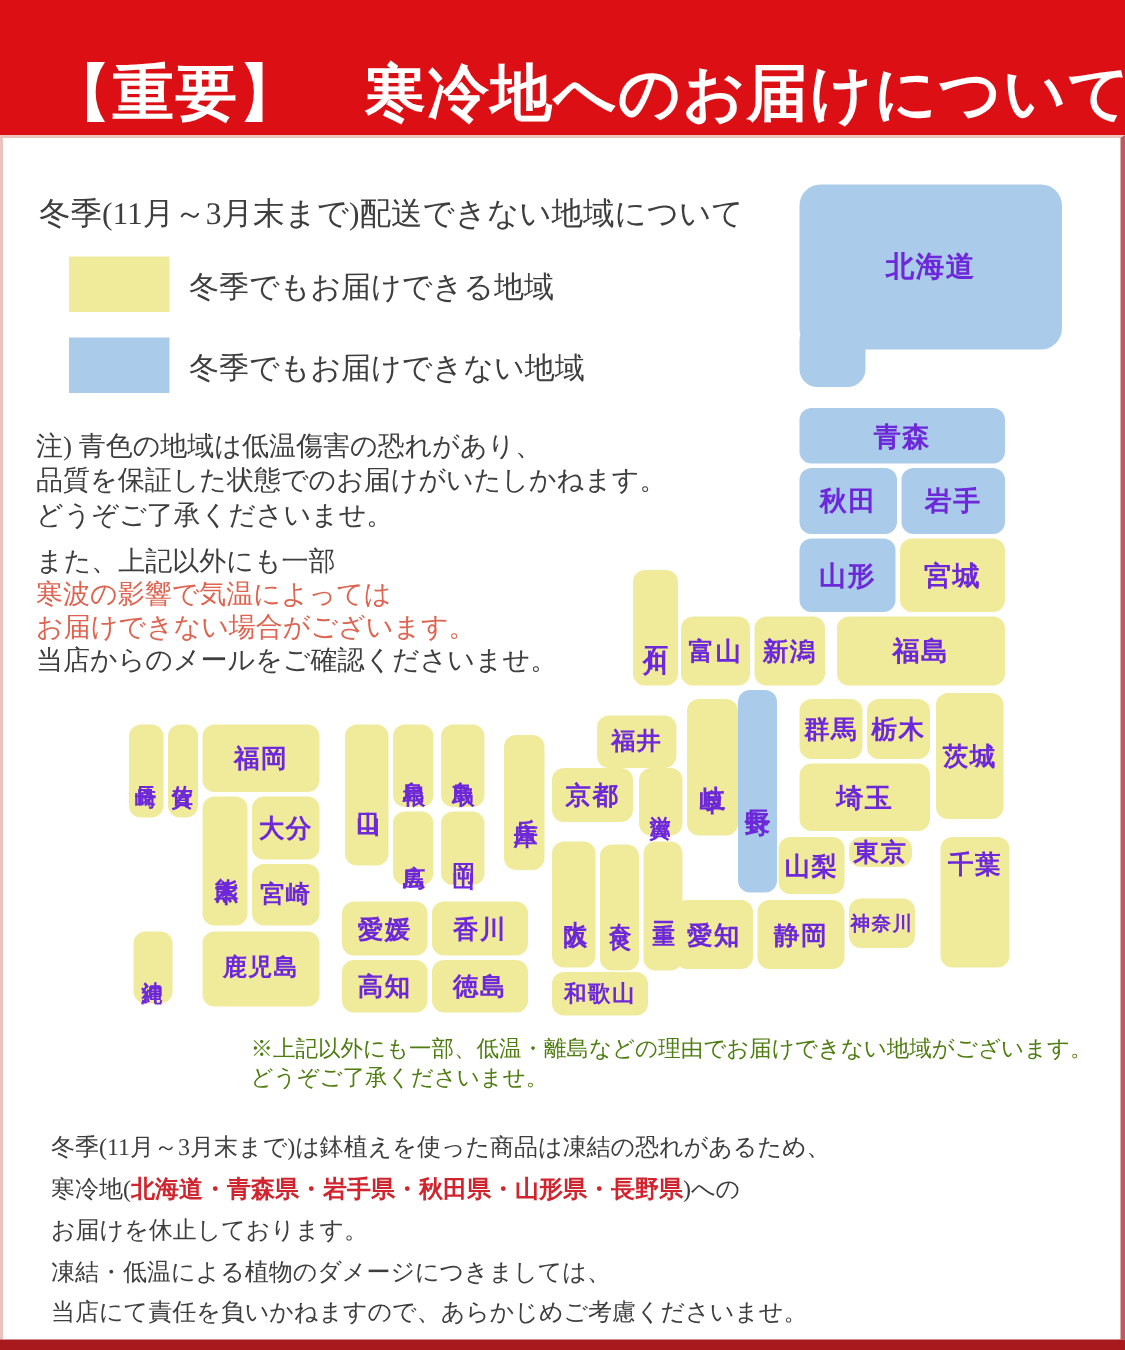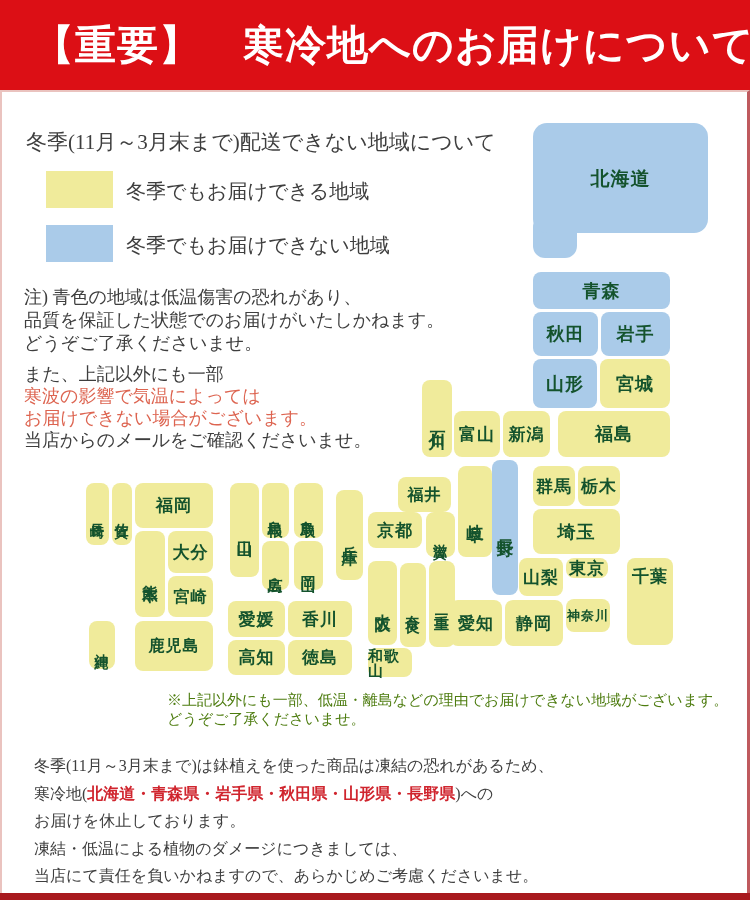--- a/index.html
+++ b/index.html
@@ -3,21 +3,21 @@
 <meta charset="utf-8">
 <style>
   html,body{margin:0;padding:0;}
   body{
     width:750px;height:900px;position:relative;background:#ffffff;
     font-family:"Liberation Sans","DejaVu Sans",sans-serif;
     overflow:hidden;
   }
   .banner{
     position:absolute;left:0;top:0;width:750px;height:90px;
-    background:#dc0f15;color:#fff;display:flex;align-items:center;
+    background:#dc0f15;color:#fff;display:flex;align-items:flex-end;
     padding-left:33px;box-sizing:border-box;
     font-size:41px;font-weight:bold;letter-spacing:1px;white-space:nowrap;
   }
   .frame{
     position:absolute;left:0;top:90px;width:750px;height:803px;box-sizing:border-box;
     border-left:2px solid #eac3bf;border-top:2px solid #eac3bf;border-right:3px solid #bf5a5e;
   }
   .footer-bar{position:absolute;left:0;top:893px;width:750px;height:7px;background:#a8191e;}
   .txt{position:absolute;color:#3e3e3e;font-family:"Liberation Serif","DejaVu Serif",serif;}
   .legend-intro{left:26px;top:128px;font-size:21px;}
@@ -30,21 +30,21 @@
   .note{font-size:18px;line-height:23px;}
   .nb1{left:24px;top:286px;}
   .nb2{left:24px;top:363px;line-height:22px;}
   .note .red{color:#dd6450;}
   .footnote{left:167px;top:691px;font-size:15px;line-height:19px;color:#4d7c0f;}
   .footer-text{left:34px;top:752px;font-size:16px;line-height:27.5px;}
   .footer-text .redbold{color:#d0252e;font-weight:bold;}
   .map{position:absolute;left:0;top:0;width:750px;height:900px;}
   .tile{
     position:absolute;display:flex;align-items:center;justify-content:center;
-    border-radius:8px;font-weight:bold;color:#14532d;letter-spacing:1px;
+    border-radius:8px;font-weight:bold;color:#6d28d9;letter-spacing:1px;
     box-sizing:border-box;line-height:1;
   }
   .tile.vert{writing-mode:vertical-rl;text-orientation:upright;letter-spacing:2px;}
   .tile.vtop{align-items:center;justify-content:flex-start;padding-top:10px;
     flex-direction:column;}
 </style>
 </head>
 <body>
 
 <div class="banner" style="background: rgb(220, 15, 21); color: rgb(255, 255, 255);">
@@ -79,35 +79,36 @@
     <div class="tile" style="left: 533px; top: 359px; width: 64px; height: 49px; background: rgb(170, 203, 233); font-size: 18px;">山形</div>
     <div class="tile" style="left: 601px; top: 312px; width: 69px; height: 44px; background: rgb(170, 203, 233); font-size: 18px;">岩手</div>
     <div class="tile" style="left: 600px; top: 359px; width: 70px; height: 49px; background: rgb(240, 235, 155); font-size: 18px;">宮城</div>
     <div class="tile" style="left: 558px; top: 411px; width: 112px; height: 46px; background: rgb(240, 235, 155); font-size: 18px;">福島</div>
     <div class="tile" style="left: 503px; top: 411px; width: 47px; height: 46px; background: rgb(240, 235, 155); font-size: 17px;">新潟</div>
     <div class="tile" style="left: 454px; top: 411px; width: 46px; height: 46px; background: rgb(240, 235, 155); font-size: 17px;">富山</div>
     <div class="tile vert" style="left: 422px; top: 380px; width: 30px; height: 77px; background: rgb(240, 235, 155); font-size: 17px;">石川</div>
     <div class="tile vert" style="left: 492px; top: 460px; width: 26px; height: 135px; background: rgb(170, 203, 233); font-size: 17px;">長野</div>
     <div class="tile" style="left: 533px; top: 466px; width: 42px; height: 40px; background: rgb(240, 235, 155); font-size: 17px;">群馬</div>
     <div class="tile" style="left: 578px; top: 466px; width: 42px; height: 40px; background: rgb(240, 235, 155); font-size: 17px;">栃木</div>
+    <div class="tile" style="left: 624px; top: 462px; width: 45px; height: 84px; background: rgb(240, 235, 155); font-size: 17px;">茨城</div>
     <div class="tile" style="left: 533px; top: 509px; width: 87px; height: 45px; background: rgb(240, 235, 155); font-size: 18px;">埼玉</div>
     <div class="tile" style="left: 519px; top: 558px; width: 44px; height: 38px; background: rgb(240, 235, 155); font-size: 17px;">山梨</div>
     <div class="tile" style="left: 566px; top: 558px; width: 42px; height: 20px; background: rgb(240, 235, 155); font-size: 17px;">東京</div>
     <div class="tile vtop" style="left: 627px; top: 558px; width: 46px; height: 87px; background: rgb(240, 235, 155); font-size: 17px;">千葉</div>
     <div class="tile" style="left: 566px; top: 599px; width: 44px; height: 33px; background: rgb(240, 235, 155); font-size: 13px;">神奈川</div>
     <div class="tile" style="left: 505px; top: 600px; width: 58px; height: 46px; background: rgb(240, 235, 155); font-size: 17px;">静岡</div>
     <div class="tile" style="left: 450px; top: 600px; width: 52px; height: 46px; background: rgb(240, 235, 155); font-size: 17px;">愛知</div>
     <div class="tile" style="left: 398px; top: 477px; width: 53px; height: 35px; background: rgb(240, 235, 155); font-size: 16px;">福井</div>
     <div class="tile vert" style="left: 458px; top: 466px; width: 34px; height: 91px; background: rgb(240, 235, 155); font-size: 17px;">岐阜</div>
     <div class="tile vert" style="left: 426px; top: 512px; width: 29px; height: 45px; background: rgb(240, 235, 155); font-size: 14px;">滋賀</div>
     <div class="tile" style="left: 368px; top: 512px; width: 54px; height: 36px; background: rgb(240, 235, 155); font-size: 17px;">京都</div>
     <div class="tile vert" style="left: 429px; top: 561px; width: 26px; height: 86px; background: rgb(240, 235, 155); font-size: 15px;">三重</div>
     <div class="tile vert" style="left: 400px; top: 563px; width: 26px; height: 84px; background: rgb(240, 235, 155); font-size: 15px;">奈良</div>
     <div class="tile vert" style="left: 368px; top: 561px; width: 29px; height: 84px; background: rgb(240, 235, 155); font-size: 16px;">大阪</div>
-    <div class="tile" style="left: 368px; top: 648px; width: 44px; height: 29px; background: rgb(240, 235, 155); font-size: 15px;">和歌山</div>
+    <div class="tile" style="left: 368px; top: 648px; width: 64px; height: 29px; background: rgb(240, 235, 155); font-size: 15px;">和歌山</div>
     <div class="tile vert" style="left: 336px; top: 490px; width: 27px; height: 90px; background: rgb(240, 235, 155); font-size: 16px;">兵庫</div>
     <div class="tile vert" style="left: 294px; top: 483px; width: 29px; height: 55px; background: rgb(240, 235, 155); font-size: 15px;">鳥取</div>
     <div class="tile vert" style="left: 294px; top: 541px; width: 29px; height: 49px; background: rgb(240, 235, 155); font-size: 15px;">岡山</div>
     <div class="tile vert" style="left: 262px; top: 483px; width: 27px; height: 55px; background: rgb(240, 235, 155); font-size: 15px;">島根</div>
     <div class="tile vert" style="left: 262px; top: 541px; width: 27px; height: 49px; background: rgb(240, 235, 155); font-size: 15px;">広島</div>
     <div class="tile vert" style="left: 230px; top: 483px; width: 29px; height: 94px; background: rgb(240, 235, 155); font-size: 16px;">山口</div>
     <div class="tile" style="left: 228px; top: 601px; width: 57px; height: 36px; background: rgb(240, 235, 155); font-size: 17px;">愛媛</div>
     <div class="tile" style="left: 288px; top: 601px; width: 64px; height: 36px; background: rgb(240, 235, 155); font-size: 17px;">香川</div>
     <div class="tile" style="left: 228px; top: 640px; width: 57px; height: 35px; background: rgb(240, 235, 155); font-size: 17px;">高知</div>
     <div class="tile" style="left: 288px; top: 640px; width: 64px; height: 35px; background: rgb(240, 235, 155); font-size: 17px;">徳島</div>

